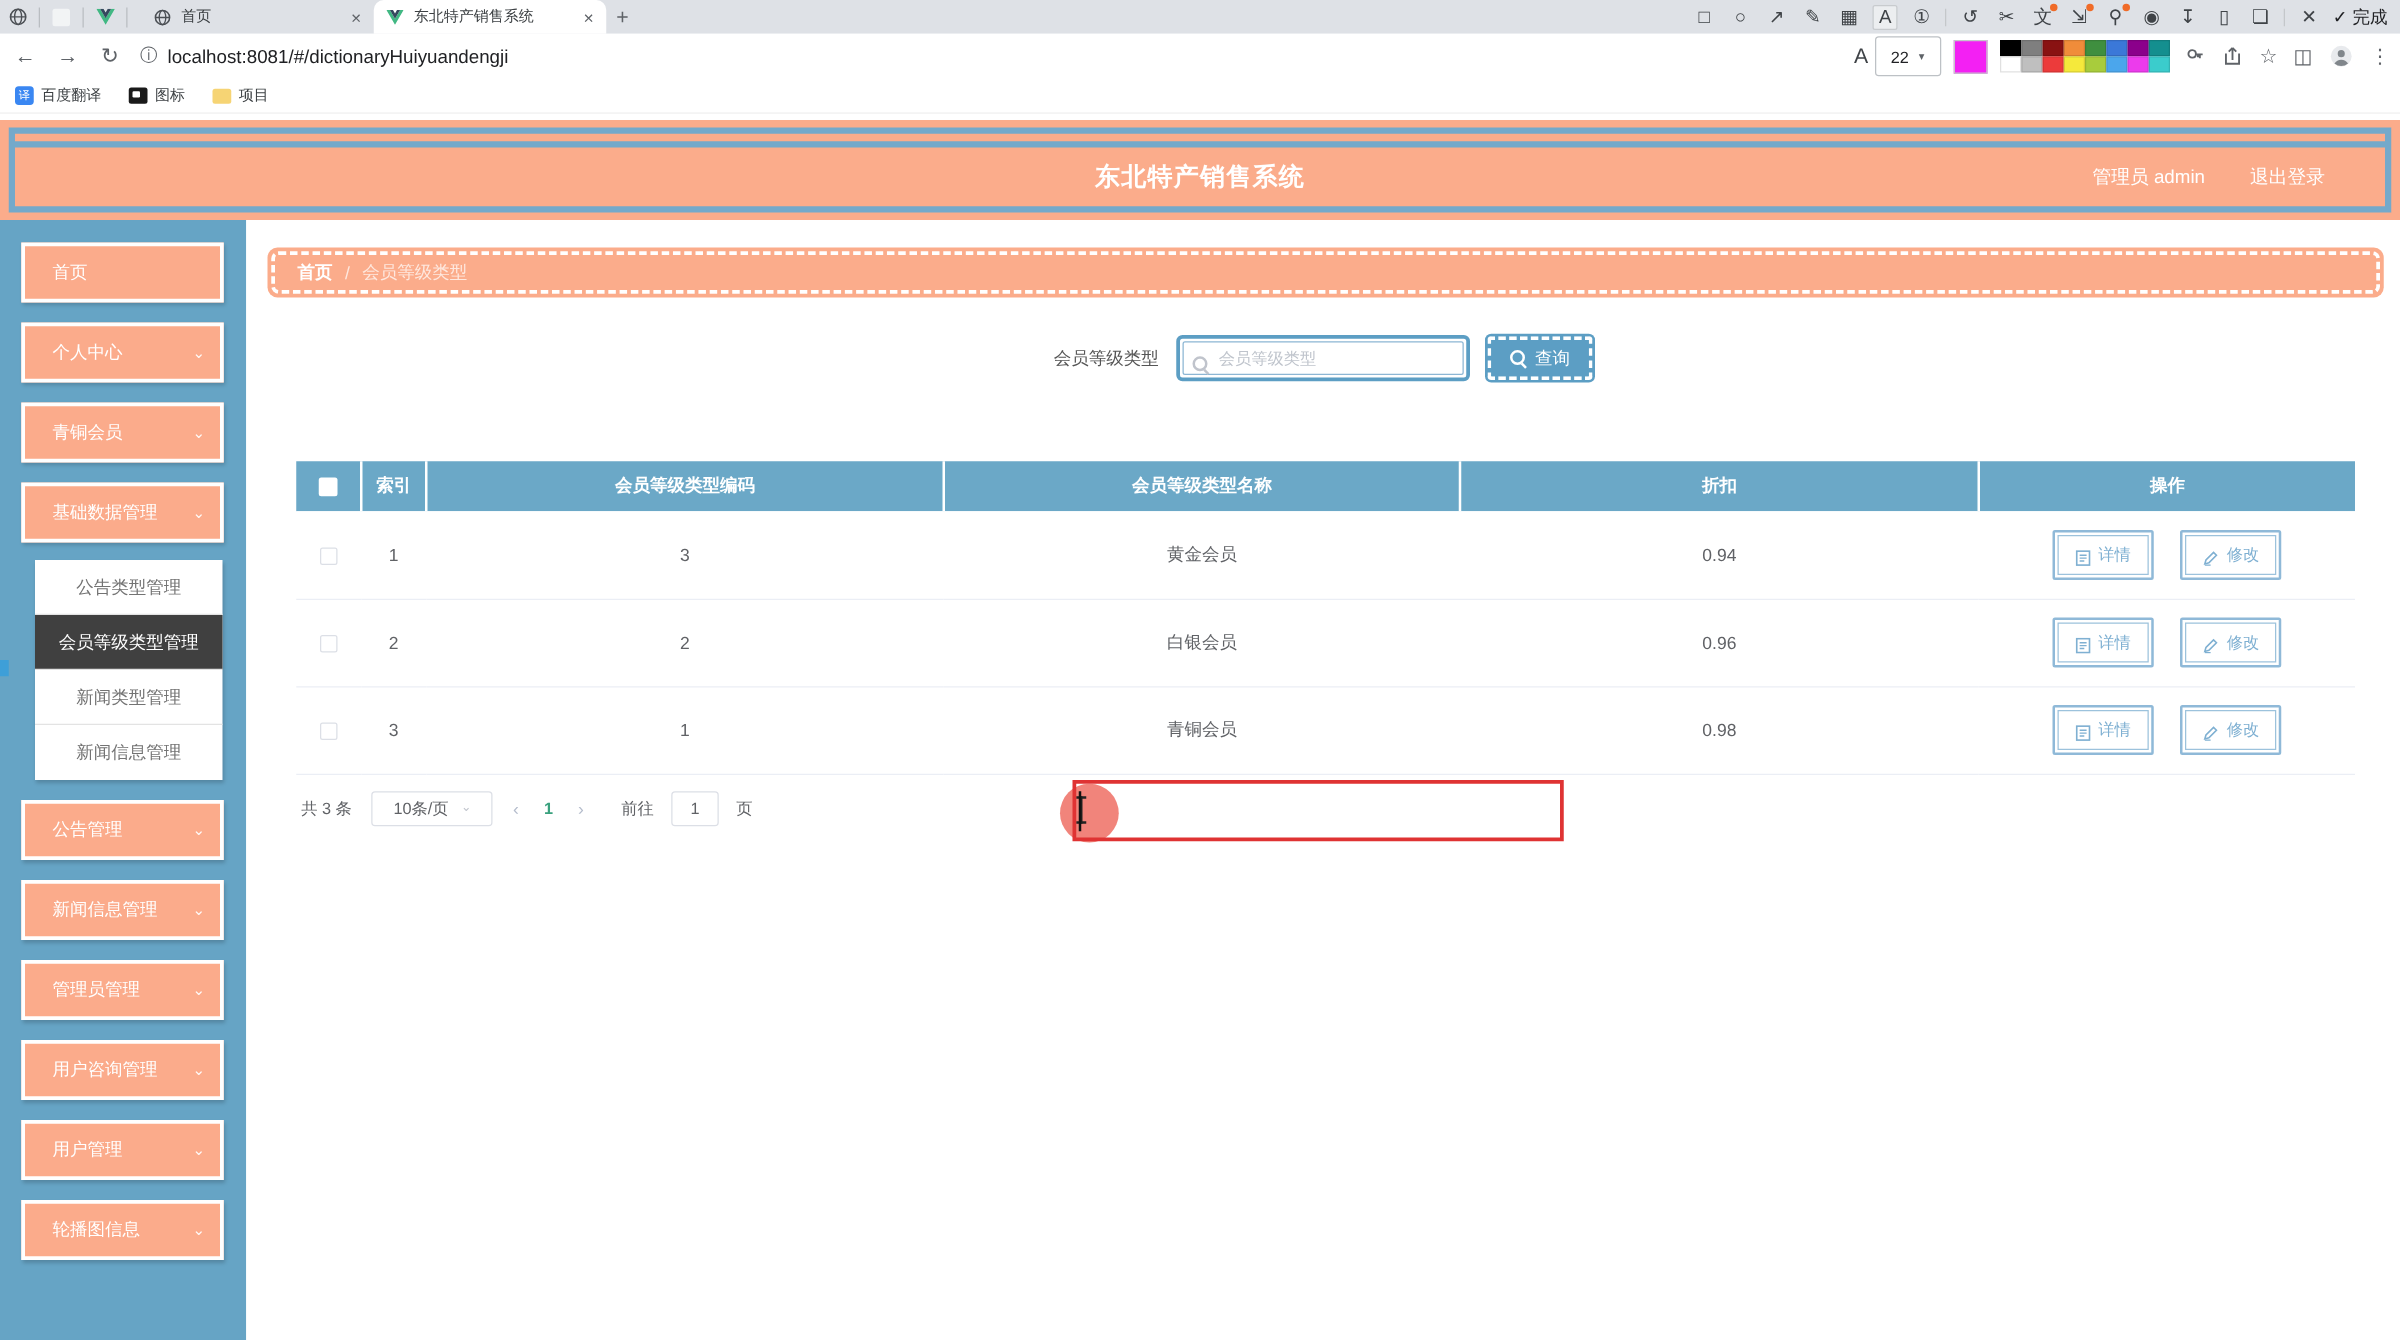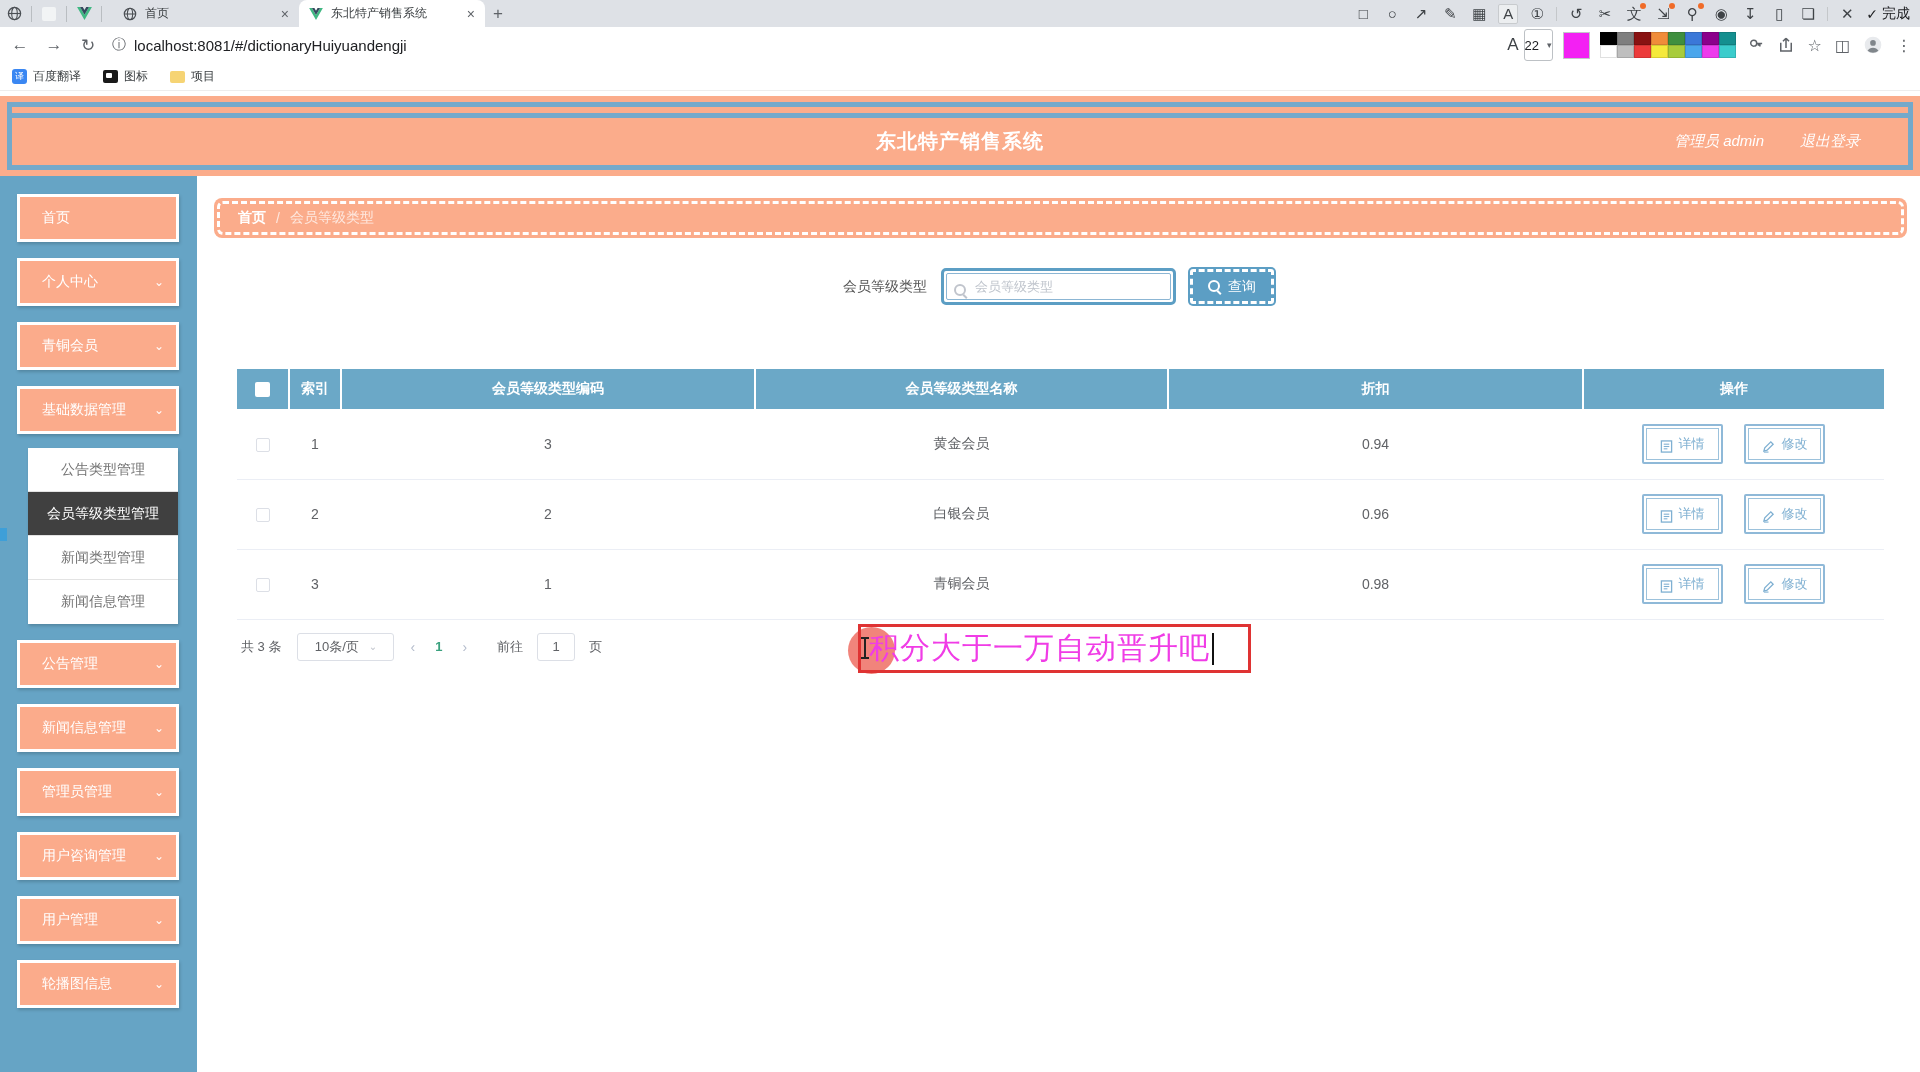--- a/index.html
+++ b/index.html
@@ -24,42 +24,42 @@
   .shot-tools .tsep { width:1px; height:14px; background:#c4c7ca; }
   .shot-tools .badge { position:absolute; top:-1px; right:-2px; width:6px; height:6px; border-radius:50%; background:#f06b28; }
   .shot-tools .done { display:flex; align-items:center; gap:4px; font-size:14px; color:#202124; }
 
   .urlbar { height:36px; background:#fff; display:flex; align-items:center; padding:0 10px; gap:14px; position:relative; }
   .nav-ic { color:#5f6368; font-size:17px; width:20px; text-align:center; }
   .url-text { font-size:15px; color:#202124; display:flex; align-items:center; gap:8px; }
   .url-text .info { color:#5f6368; font-size:14px; }
   .url-right { position:absolute; right:8px; top:0; height:36px; display:flex; align-items:center; gap:10px; }
   .font-size-tool { display:flex; align-items:center; gap:5px; color:#3f4347; }
-  .font-size-box { border:1px solid #bdc1c5; border-radius:3px; height:32px; padding:0 0; display:flex; align-items:center; gap:8px; font-size:13px; color:#202124; }
+  .font-size-box { border:1px solid #bdc1c5; border-radius:3px; height:32px; padding:0 12px; display:flex; align-items:center; gap:8px; font-size:13px; color:#202124; }
   .cur-color { width:27px; height:27px; border:1px solid #c4c7ca; }
   .palette { display:grid; grid-template-columns:repeat(8,17px); grid-auto-rows:13px; }
   .palette .cell { border:1px solid rgba(0,0,0,.12); cursor:pointer; }
   .chrome-right { display:flex; align-items:center; gap:13px; color:#5f6368; }
   .chrome-right .g { font-size:16px; }
 
   .bookmarks { height:28px; background:#fff; border-bottom:1px solid #ededed; display:flex; align-items:center; padding:0 12px; gap:22px; font-size:12px; color:#3c4043; }
   .bm { display:flex; align-items:center; gap:6px; cursor:pointer; }
   .fav-translate { width:15px; height:15px; background:#3a87f2; border-radius:3px; color:#fff; font-size:9px; display:flex; align-items:center; justify-content:center; }
   .fav-image { width:15px; height:13px; background:#1a1a1a; border-radius:2px; position:relative; }
   .fav-image::after { content:""; position:absolute; left:3px; top:3px; width:6px; height:5px; background:#fff; border-radius:1px; }
   .fav-folder { width:15px; height:12px; background:#f6d474; border-radius:2px; }
 
   
   .page { position:absolute; left:0; top:91px; right:0; bottom:0; display:flex; flex-direction:column; background:#fff; }
   .hdr-wrap { margin-top:5px; background:#fbac8b; padding:6px 7px; }
   .hdr-frame { border:5px solid #74a9ca; background:#fbac8b; }
   .hdr-inner { border-top:5px solid #74a9ca; margin-top:6px; height:52px; position:relative; display:flex; align-items:center; justify-content:center; }
   .hdr-title { color:#fff; font-size:20px; font-weight:bold; letter-spacing:1px; }
   .hdr-links { position:absolute; right:48px; top:0; height:100%; display:flex; align-items:center; gap:36px; color:#fff; font-size:15px; }
-  .hdr-links span { cursor:pointer;font-style:italic; }
+  .hdr-links span { cursor:pointer; }
 
   .page-body { flex:1; display:flex; min-height:0; }
   .sidebar { width:197px; background:#66a4c5; padding-top:18px; position:relative; flex-shrink:0; }
   .menu-btn { height:48px; margin:0 18px 16px 17px; background:#fbab8b; border:3px solid #fff; box-shadow:1px 2px 3px rgba(0,0,0,.18);
               color:#fff; font-size:14px; display:flex; align-items:center; padding:0 14px 0 22px; cursor:pointer; position:relative; }
   .menu-btn .arr { position:absolute; right:12px; font-size:12px; opacity:.95; }
   .submenu { background:#fff; margin:-2px 19px 16px 28px; box-shadow:1px 2px 3px rgba(0,0,0,.18); }
   .submenu .sub-item { height:44px; display:flex; align-items:center; justify-content:center; font-size:14px; color:#737373; border-bottom:1px solid #e3e3e3; cursor:pointer; }
   .submenu .sub-item:last-child { border-bottom:none; }
   .submenu .sub-item.active { background:#404040; color:#fff; }
@@ -469,17 +469,16 @@
         </div>
       </div>
     </div>
 
     <span class="edge-marker"></span>
   </div>
 
   <div class="anno-circle"></div>
   <div class="ibeam"></div>
   <div class="anno-rect">
-    <span class="anno-text">积分大于一万自动晋升吧</span>
     <span class="anno-caret"></span>
   </div>
 
 </div>
 
 </body></html>

